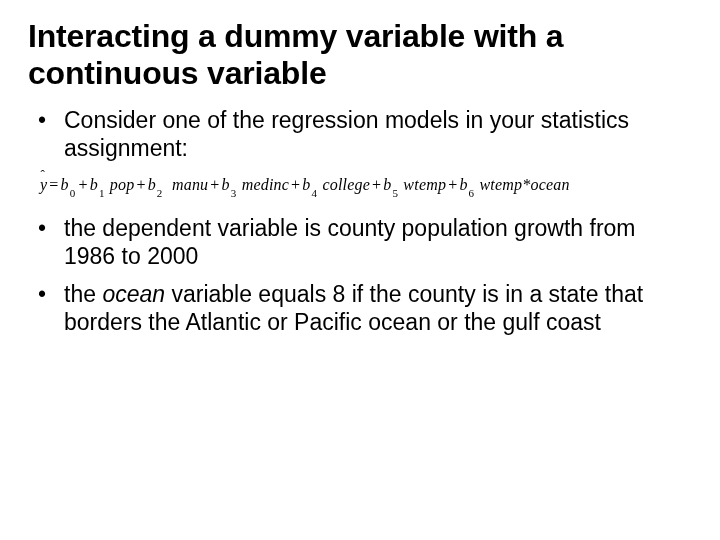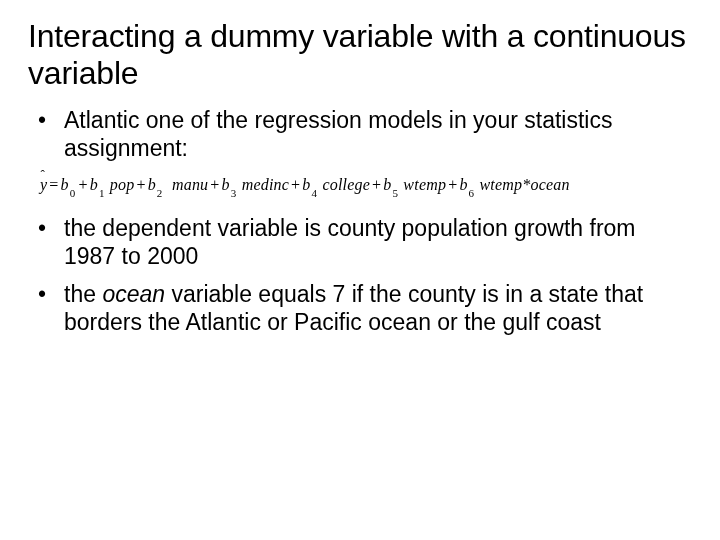--- a/index.html
+++ b/index.html
@@ -8,21 +8,21 @@
     height: 540px;
     background: #ffffff;
     font-family: Arial, Helvetica, sans-serif;
     color: #000000;
     padding: 18px 28px 20px 28px;
     overflow: hidden;
   }
   .title {
     font-size: 32px;
     line-height: 1.15;
-    font-weight: 400;
+    font-weight: 700;
     margin-bottom: 14px;
     letter-spacing: -0.2px;
   }
   ul.bullets {
     list-style: none;
     padding-left: 0;
   }
   ul.bullets > li {
     position: relative;
     padding-left: 36px;
@@ -71,23 +71,23 @@
   .ital {
     font-style: italic;
   }
 </style>
 </head>
 <body>
 
 <h1 class="title">Interacting a dummy variable with a continuous variable</h1>
 
 <ul class="bullets">
-  <li>Atlantic one of the regression models in your statistics assignment:</li>
+  <li>Consider one of the regression models in your statistics assignment:</li>
 </ul>
 
 <div class="equation">
   <span class="hat">y</span><span class="op">=</span><span>b</span><sub>0</sub><span class="op">+</span><span>b</span><sub>1</sub>&nbsp;<span>pop</span><span class="op">+</span><span>b</span><sub>2</sub>&nbsp;&nbsp;<span>manu</span><span class="op">+</span><span>b</span><sub>3</sub>&nbsp;<span>medinc</span><span class="op">+</span><span>b</span><sub>4</sub>&nbsp;<span>college</span><span class="op">+</span><span>b</span><sub>5</sub>&nbsp;<span>wtemp</span><span class="op">+</span><span>b</span><sub>6</sub>&nbsp;<span>wtemp</span><span>*</span><span>ocean</span>
 </div>
 
 <ul class="bullets">
-  <li>the dependent variable is county population growth from 1987 to 2000</li>
-  <li><span>the </span><span class="ital">ocean</span><span> variable equals 7 if the county is in a state that borders the Atlantic or Pacific ocean or the gulf coast</span></li>
+  <li>the dependent variable is county population growth from 1986 to 2000</li>
+  <li><span>the </span><span class="ital">ocean</span><span> variable equals 8 if the county is in a state that borders the Atlantic or Pacific ocean or the gulf coast</span></li>
 </ul>
 
 </body></html>

